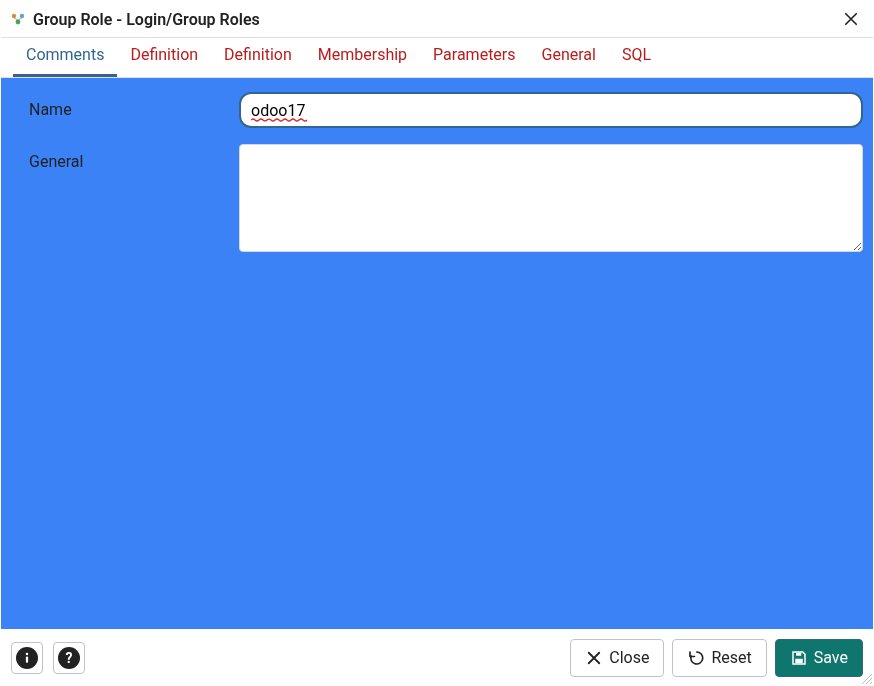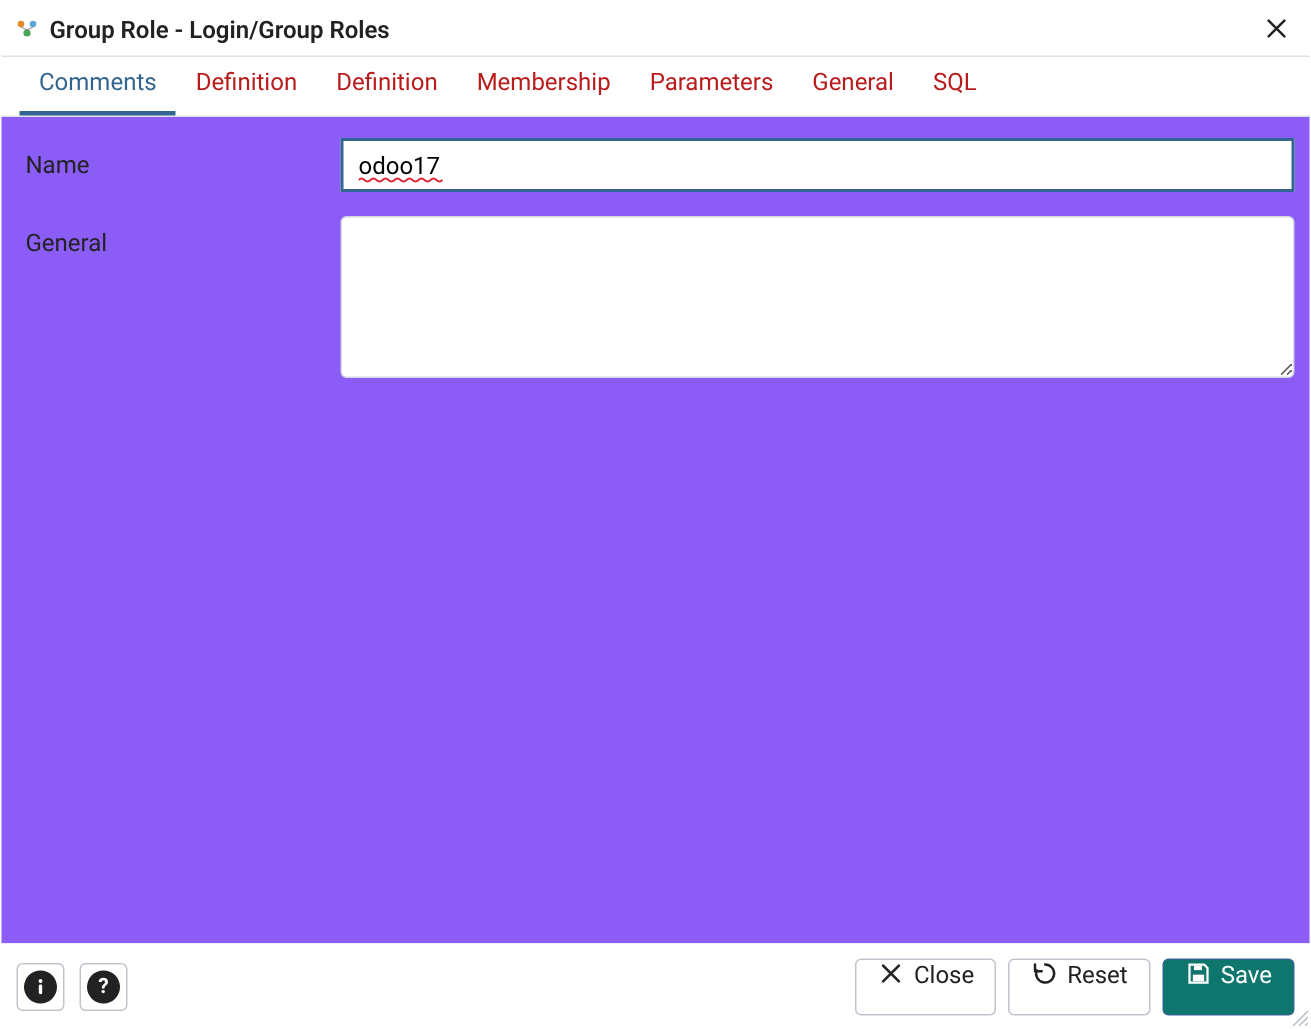--- a/index.html
+++ b/index.html
@@ -56,40 +56,40 @@
     border-bottom: 3px solid transparent;
     position: relative;
   }
   .tab.active {
     color: #326690;
     border-bottom-color: #326690;
   }
   
   .body {
     flex: 1;
-    background: #8b5cf6;
-    padding: 14px 10px 10px 16px;
+    background: #3b82f6;
+    padding: 14px 10px 10px 28px;
     overflow: auto;
   }
   .form-row {
     display: flex;
     margin-bottom: 16px;
   }
   .form-label {
     width: 210px;
     padding-top: 8px;
     font-size: 16px;
     color: #222;
   }
   .form-control { flex: 1; }
   input.name-input {
     width: 100%;
     height: 36px;
     border: 2px solid #326690;
-    border-radius: 0;
+    border-radius: 12px;
     padding: 6px 10px;
     font-size: 16px;
     font-family: inherit;
     outline: none;
     background: #fff;
   }
   .spell-underline {
     position: relative;
   }
   .spell-wave {
@@ -136,21 +136,21 @@
     border-radius: 50%;
     background: #222;
     color: #fff;
     display: flex; align-items: center; justify-content: center;
     font-size: 14px;
     font-weight: 700;
   }
   .footer-spacer { flex: 1; }
   .btn {
     height: 38px;
-    display: flex; align-items: flex-start;
+    display: flex; align-items: center;
     padding: 0 14px;
     border: 1px solid #bfc4cc;
     border-radius: 4px;
     background: #fff;
     font-size: 16px;
     cursor: pointer;
     gap: 6px;
   }
   .btn svg { width: 18px; height: 18px; }
   .btn.primary {

